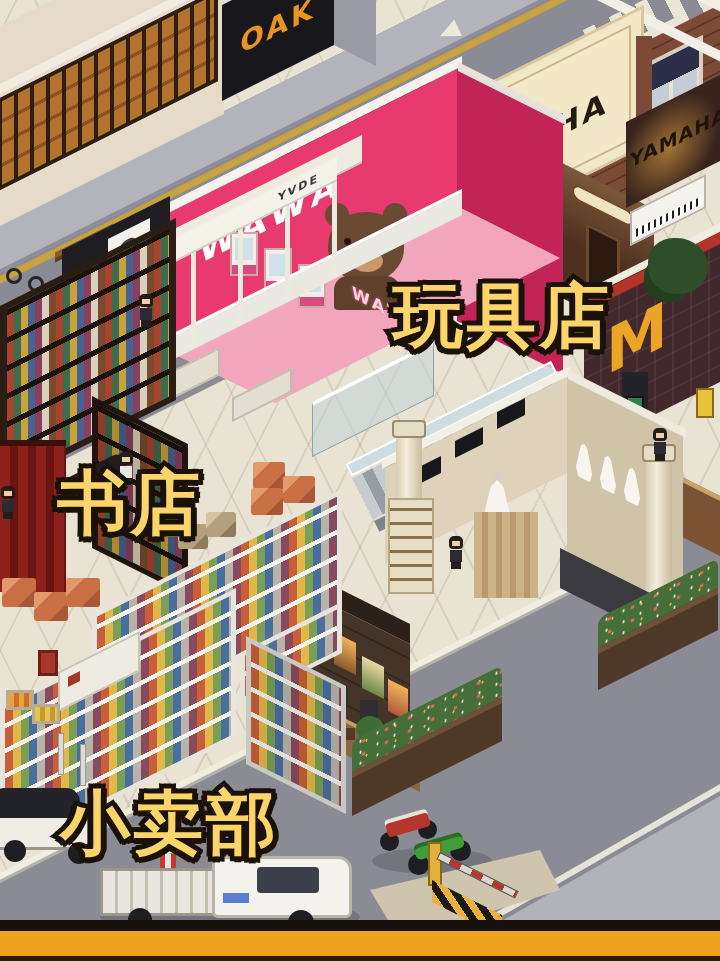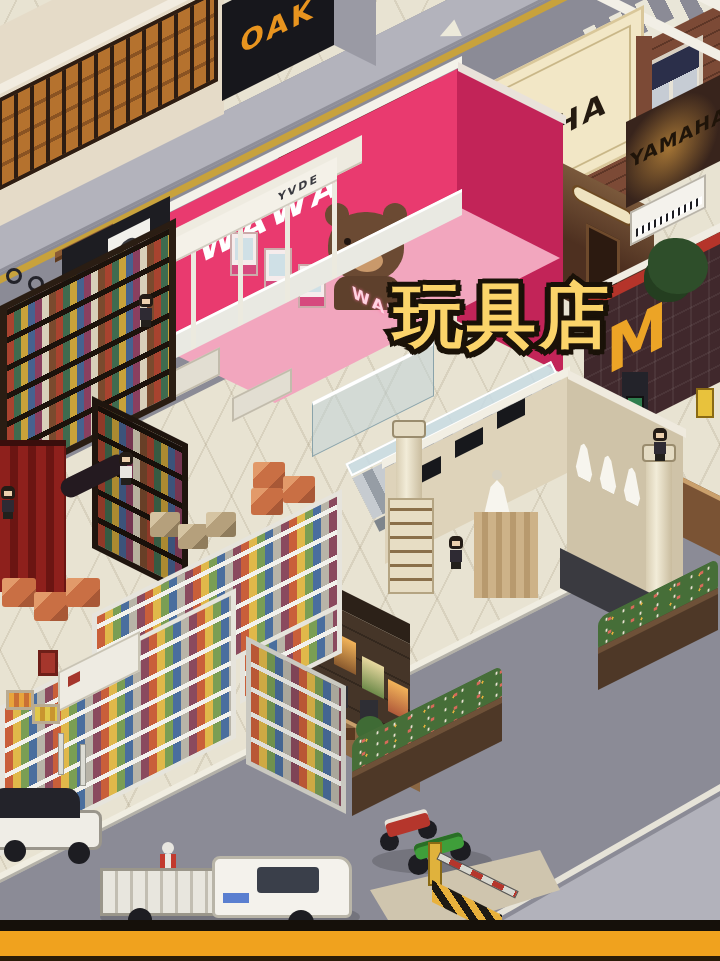--- a/index.html
+++ b/index.html
@@ -431,18 +431,20 @@
       <div class="bd"></div>
       <div class="lg"></div>
     </div>
   <div class="person dark" style="left:652px;top:428px;">
     <div class="hd"></div>
       <div class="bd"></div>
       <div class="lg"></div>
     </div>
 
   <div class="store-label" style="left:393px;top:281px;">玩具店</div>
+  <div class="store-label" style="left:57px;top:468px;">书店</div>
+  <div class="store-label" style="left:60px;top:788px;">小卖部</div>
 
   <div class="abs" style="left:0;top:920px;width:720px;height:11px;background:#15100a;"></div>
   <div class="abs" style="left:0;top:931px;width:720px;height:25px;background:#f0a21e;"></div>
   <div class="abs" style="left:0;top:956px;width:720px;height:5px;background:#2a1c08;"></div>
 
 </div>
 
 </body></html>

